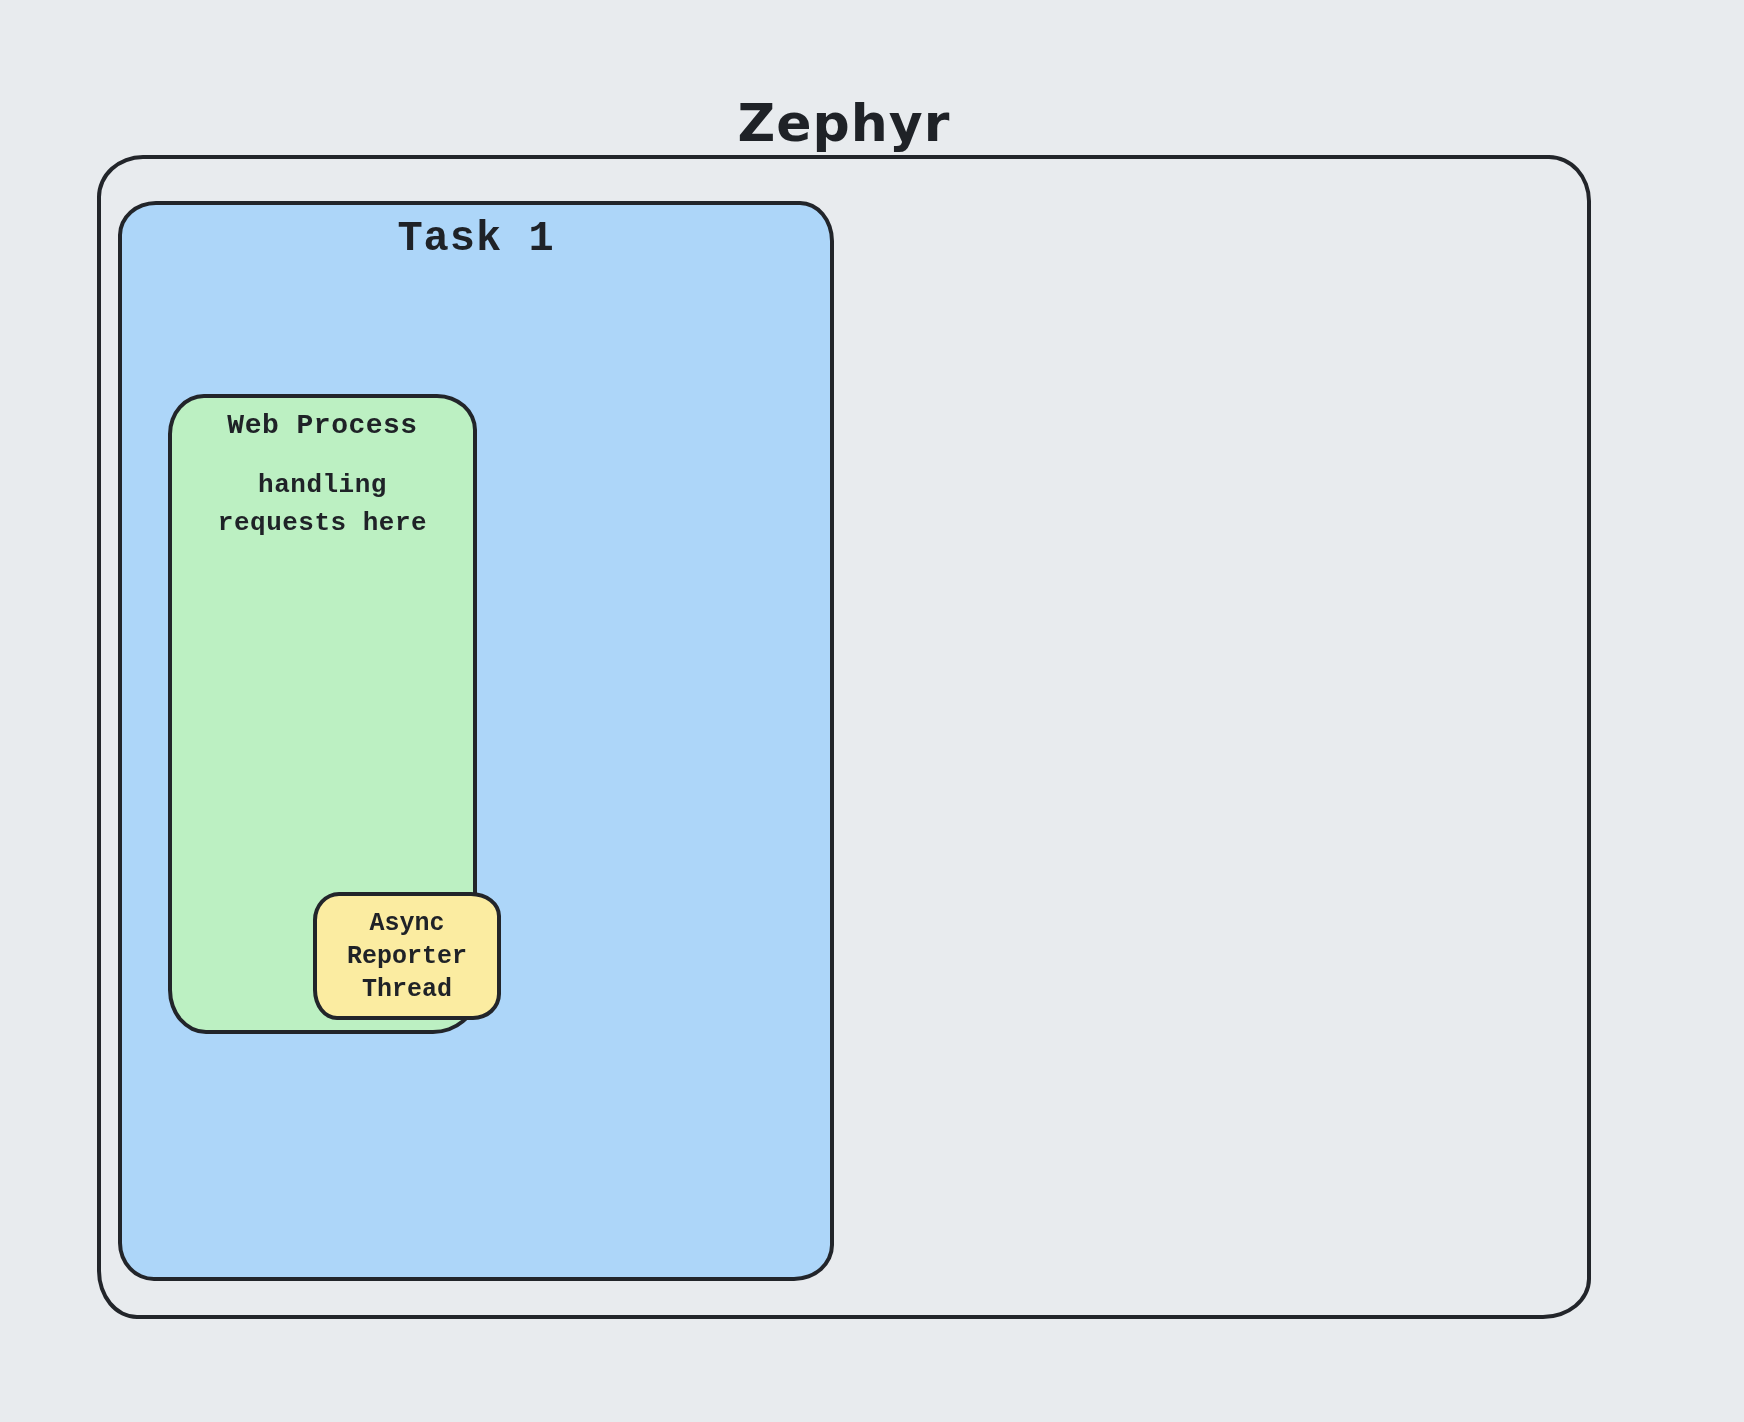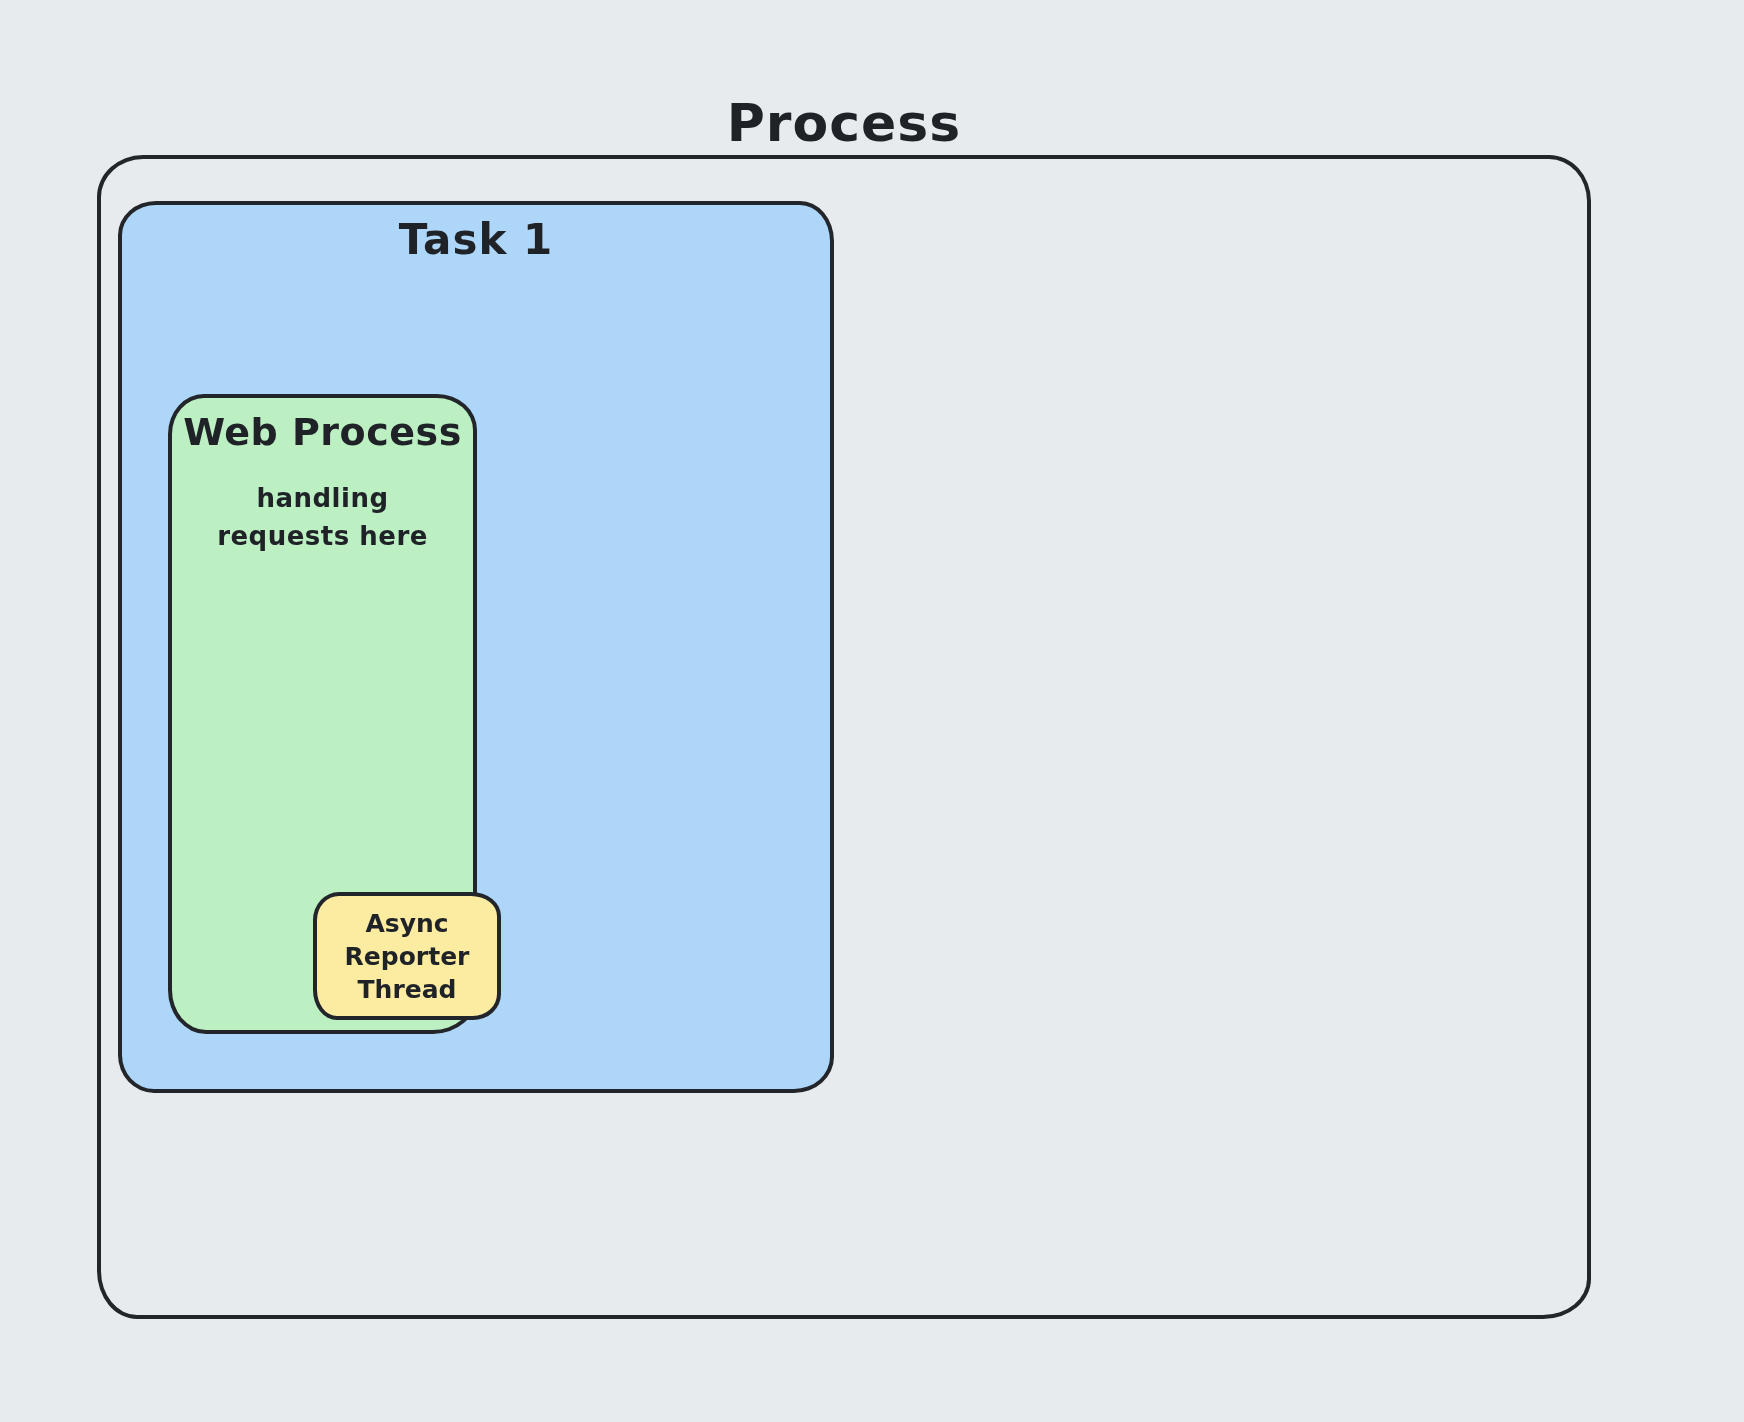--- a/index.html
+++ b/index.html
@@ -23,23 +23,24 @@
   }
   
   .outer-box {
     left: 97px; top: 155px;
     width: 1494px; height: 1164px;
     background: transparent;
     border-radius: 46px 42px 48px 40px / 42px 46px 40px 48px;
   }
   .task-box {
     left: 17px; top: 42px;
-    width: 716px; height: 892px;
+    width: 716px; height: 1080px;
     background: #add6f9;
     border-radius: 38px 34px 40px 36px / 34px 40px 36px 38px;
+    font-family: Liberation Mono, monospace;
   }
   .process-box {
     left: 46px; top: 189px;
     width: 309px; height: 640px;
     background: #bcf0c2;
     border-radius: 36px 40px 44px 38px / 40px 36px 38px 44px;
   }
   .thread-box {
     left: 96px; top: 494px;
     width: 188px; height: 128px;
@@ -64,21 +65,21 @@
   .task-label {
     margin-top: 10px;
     text-align: center;
     font-size: 42px;
     font-weight: 700;
     letter-spacing: 1px;
   }
   .process-title {
     margin-top: 12px;
     text-align: center;
-    font-size: 38px;
+    font-size: 28px;
     font-weight: 700;
     letter-spacing: 0.5px;
   }
   .process-body {
     margin: 26px auto 16px;
     width: 250px;
     text-align: center;
     font-size: 26px;
     font-weight: 700;
     line-height: 1.45;
@@ -90,21 +91,21 @@
     font-size: 25px;
     font-weight: 700;
     line-height: 1.32;
   }
 </style>
 </head>
 <body>
 
 <div class="canvas">
 
-  <div class="diagram-title">Process</div>
+  <div class="diagram-title">Zephyr</div>
 
   <div class="shape outer-box">
 
     <div class="shape task-box">
 
       <div class="task-label">Task 1</div>
 
       <div class="shape process-box">
 
         <div class="process-title">Web Process</div>

